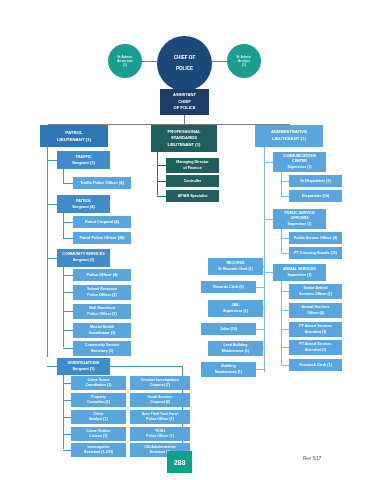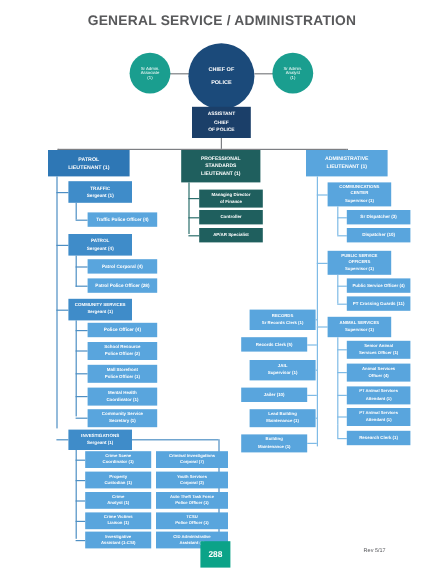--- a/index.html
+++ b/index.html
@@ -78,21 +78,20 @@
     font-size: 4.6px;
     color: #55565a;
     font-family: "Liberation Sans", sans-serif;
   }
 </style>
 </head>
 <body>
 
 <div id="page">
 
-  <div class="title">GENERAL SERVICE / ADMINISTRATION</div>
 
   <div class="ln" style="left:133px;top:61px;width:25px;height:1px;"></div>
 
   <div class="ln" style="left:212px;top:61px;width:25px;height:1px;"></div>
 
   <div class="ln" style="left:184px;top:80px;width:1px;height:9px;"></div>
 
   <div class="node teal" style="left:108px;top:44px;width:34px;height:34px;font-size:3.6px;">
     <span class="l1">Sr Admin.</span>
     <span class="l2">Associate</span>

